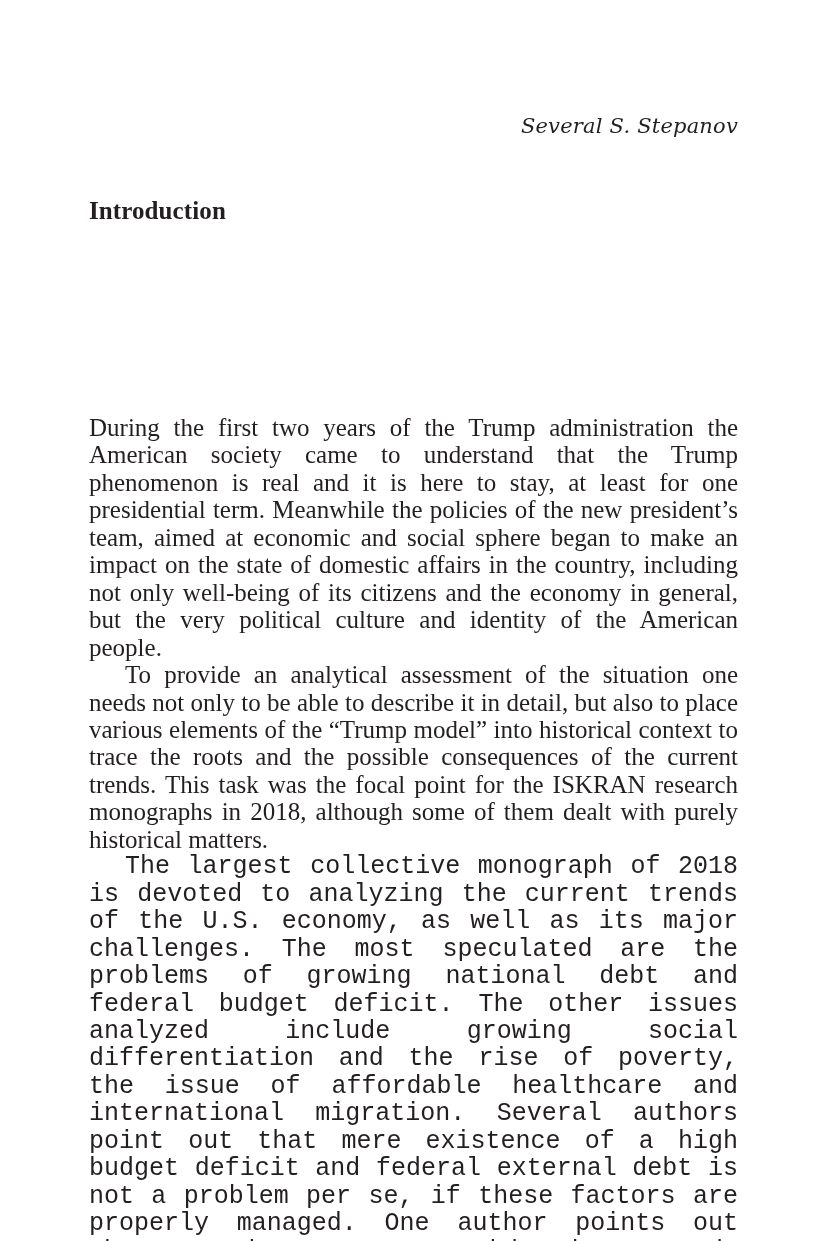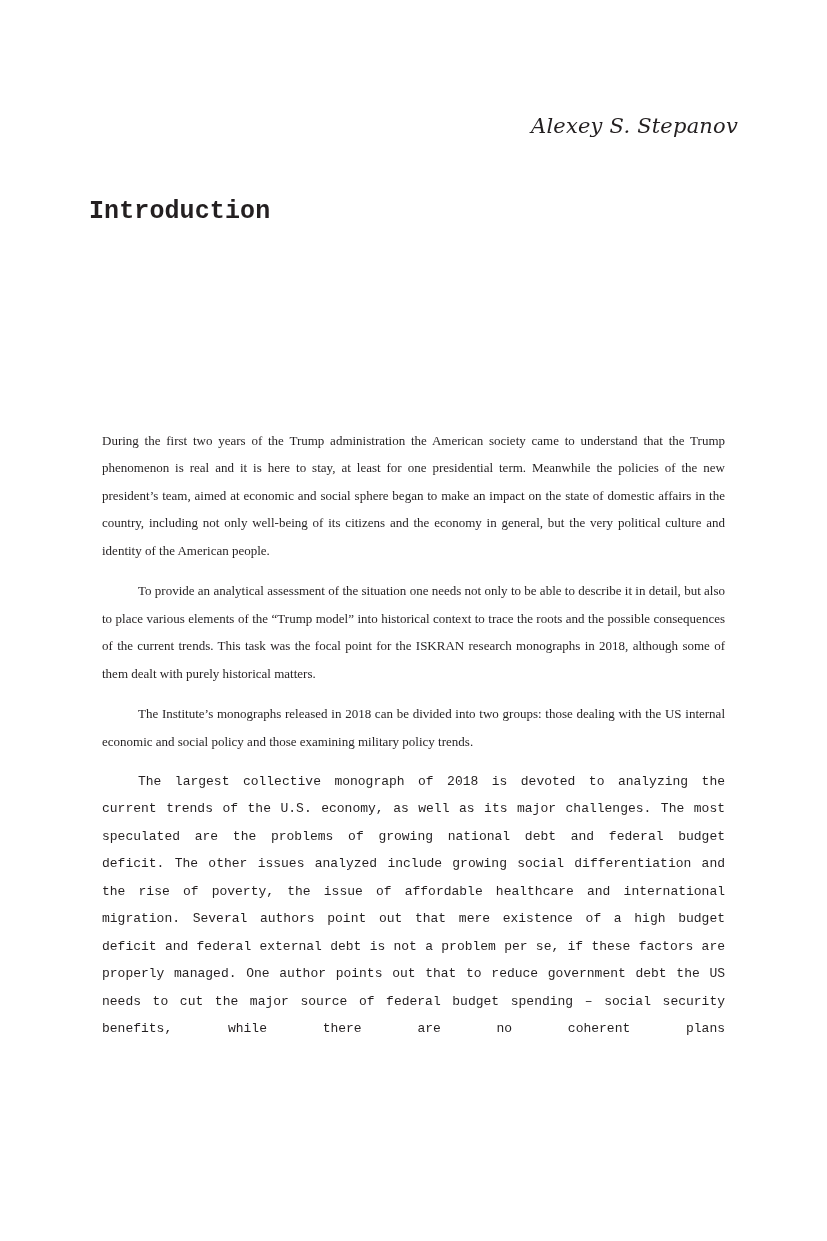--- a/index.html
+++ b/index.html
@@ -24,54 +24,53 @@
       font-size: 21px;
       letter-spacing: 0.2px;
       color: #231f20;
       margin: 0;
     }
     .chapter-title {
       position: absolute;
       top: 197px;
       left: 89px;
       margin: 0;
-      font-family: Liberation Mono, monospace;
+      font-family: Liberation Serif, serif;
       font-weight: bold;
       font-size: 25px;
       color: #231f20;
       letter-spacing: 0.1px;
       text-align: center;
     }
     .body-text {
       position: absolute;
       top: 414px;
       left: 89px;
       width: 649px;
       margin: 0;
     }
     .body-text p {
-      margin: 13px;
-      font-size: 13px;
+      margin: 0;
+      font-size: 25px;
       line-height: 27.45px;
       text-align: justify;
       hyphens: none;
     }
     .body-text p.indent {
       text-indent: 36px;
     }
     .body-text p.continues {
       text-align-last: justify;
       font-family: Liberation Mono, monospace;
     }
   </style>
 </head>
 <body>
 
-<p class="author">Alexey S. Stepanov</p>
+<p class="author">Several S. Stepanov</p>
 
 <h1 class="chapter-title">Introduction</h1>
 
 <div class="body-text">
   <p>During the first two years of the Trump administration the American society came to understand that the Trump phenomenon is real and it is here to stay, at least for one presidential term. Meanwhile the policies of the new president’s team, aimed at economic and social sphere began to make an impact on the state of domestic affairs in the country, including not only well-being of its citizens and the economy in general, but the very political culture and identity of the American people.</p>
   <p class="indent">To provide an analytical assessment of the situation one needs not only to be able to describe it in detail, but also to place various elements of the “Trump model” into historical context to trace the roots and the possible consequences of the current trends. This task was the focal point for the ISKRAN research monographs in 2018, although some of them dealt with purely historical matters.</p>
-  <p class="indent">The Institute’s monographs released in 2018 can be divided into two groups: those dealing with the US internal economic and social policy and those examining military policy trends.</p>
   <p class="indent continues">The largest collective monograph of 2018 is devoted to analyzing the current trends of the U.S. economy, as well as its major challenges. The most speculated are the problems of growing national debt and federal budget deficit. The other issues analyzed include growing social differentiation and the rise of poverty, the issue of affordable healthcare and international migration. Several authors point out that mere existence of a high budget deficit and federal external debt is not a problem per se, if these factors are properly managed. One author points out that to reduce government debt the US needs to cut the major source of federal budget spending – social security benefits, while there are no coherent plans</p>
 </div>
 
 </body></html>

